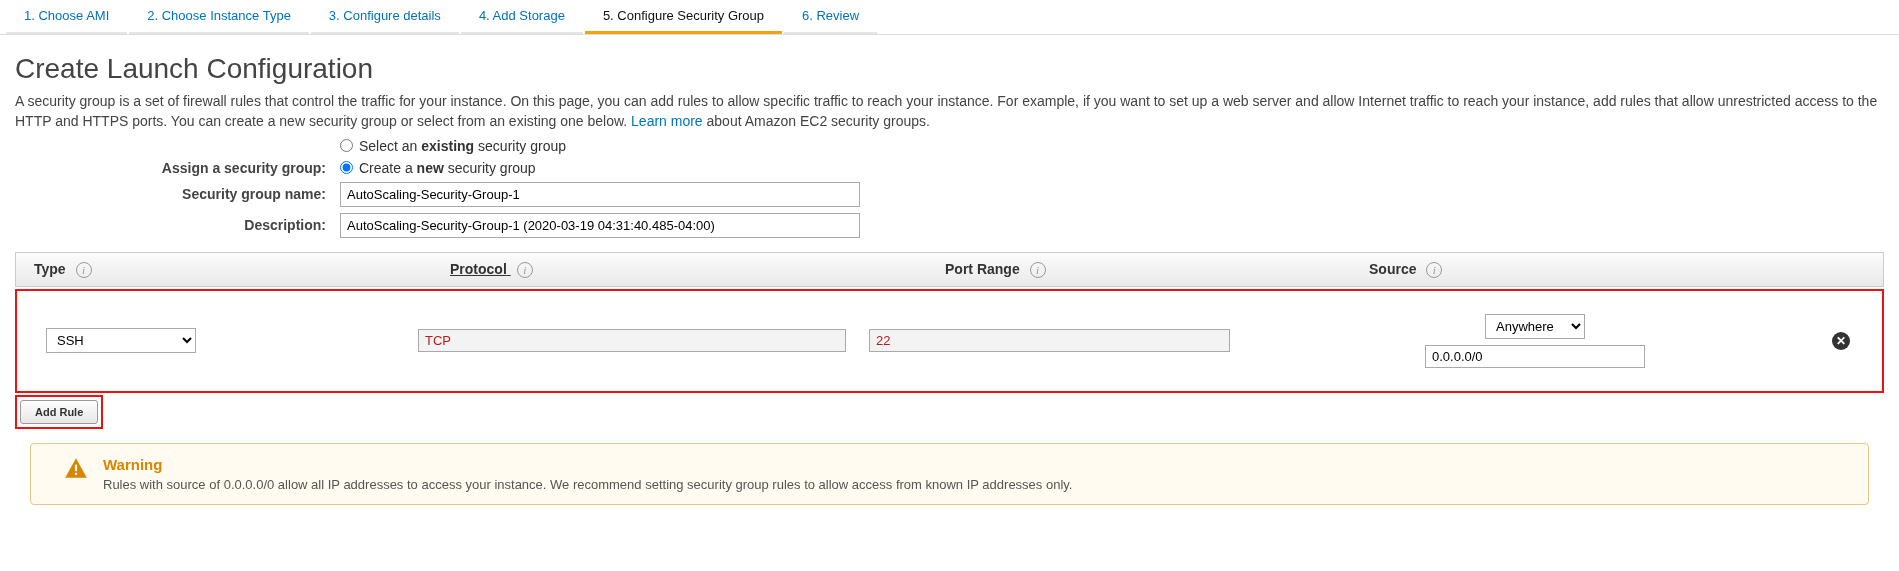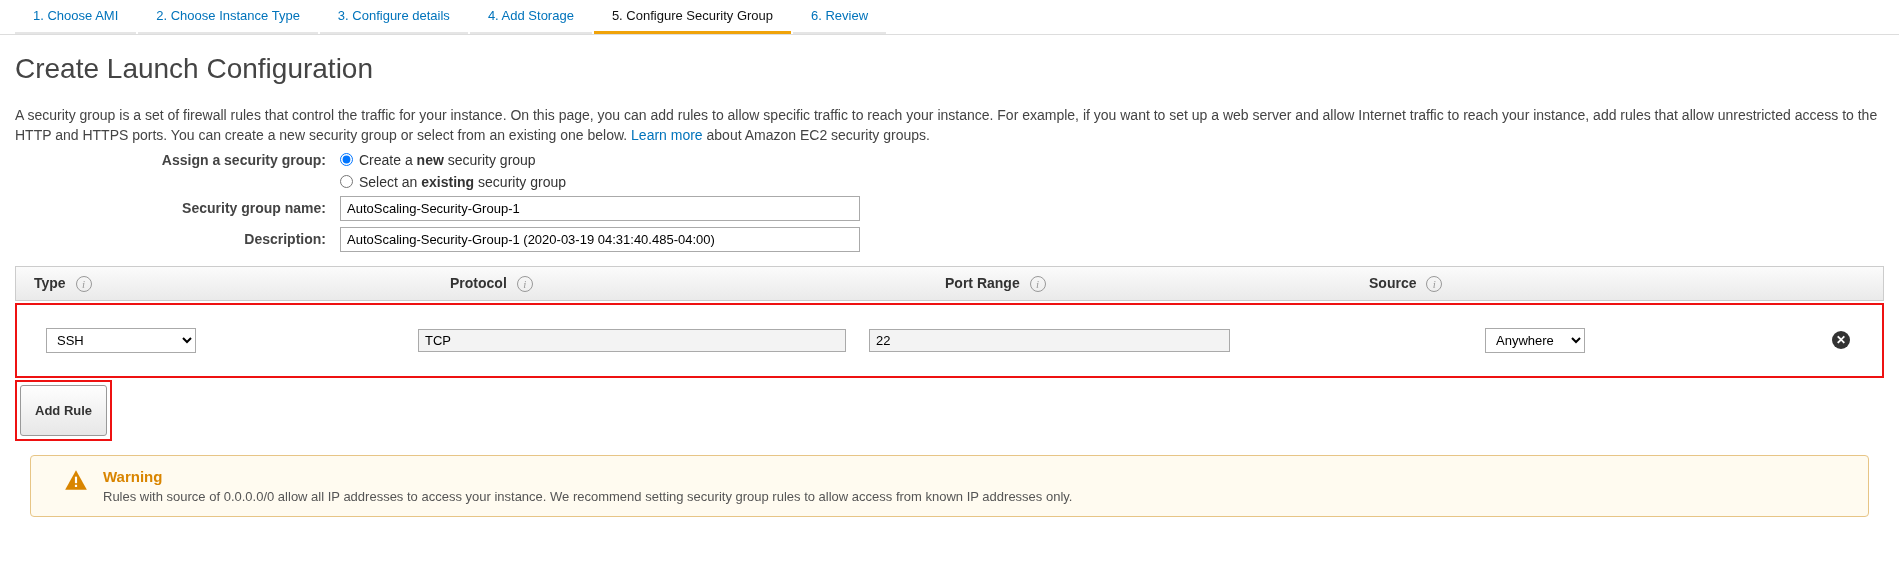--- a/index.html
+++ b/index.html
@@ -5,21 +5,21 @@
     * { box-sizing: border-box; margin: 0; padding: 0; }
     body {
       font-family: "Helvetica Neue", Helvetica, Arial, sans-serif;
       font-size: 14px;
       color: #333;
       background: #fff;
     }
     .wizard-tabs {
       display: flex;
       border-bottom: 1px solid #ddd;
-      padding: 0 15px;
+      padding: 0 6px;
     }
     .wizard-tab {
       padding: 8px 18px;
       border-bottom: 2px solid #e5e5e5;
       color: #0073bb;
       cursor: pointer;
       font-size: 13px;
       margin-right: 2px;
     }
     .wizard-tab.active {
@@ -27,21 +27,21 @@
       font-weight: normal;
       border-bottom: 3px solid #f0a30a;
     }
     .content {
       padding: 18px 15px;
     }
     h1 {
       font-size: 28px;
       font-weight: 300;
       color: #444;
-      margin-bottom: 20px;
+      margin-bottom: 6px;
     }
     .desc {
       color: #444;
       line-height: 1.45;
     }
     .learn-more {
       color: #0073bb;
       cursor: pointer;
     }
     .form-row {
@@ -82,21 +82,21 @@
       align-items: center;
       padding: 4px 2px;
       background: #fff;
     }
     .highlighted-box {
       border: 2px solid #e11;
       padding: 19px;
       margin-top: 2px;
     }
     .col-type { width: 380px; padding-left: 8px; }
-    .col-protocol { width: 451px; }
+    .col-protocol { width: 451px; text-decoration: underline; }
     .col-portrange { width: 380px; }
     .col-source { flex: 1; }
     .col-delete { width: 40px; text-align: center; }
     .info-icon {
       display: inline-flex;
       align-items: center;
       justify-content: center;
       width: 16px; height: 16px;
       border: 1px solid #999;
       border-radius: 50%;
@@ -107,21 +107,21 @@
       font-family: Georgia, serif;
       font-weight: normal;
     }
     .cell-input {
       width: 95%;
       padding: 3px 6px;
       border: 1px solid #aaa;
       font-size: 13px;
       background: #fff;
     }
-    .cell-input.readonly { background: #f3f3f3; color: #000000; }
+    .cell-input.readonly { background: #f3f3f3; color: #b91c1c; }
     select.cell-input { background: #fff; }
     .cell-source-wrap { display: flex; gap: 6px; align-items: center; flex-direction: column; }
     .cell-source-wrap select { width: 100px; }
     .cell-source-wrap input { flex: 1; max-width: 220px; }
     .delete-icon {
       width: 18px; height: 18px;
       border-radius: 50%;
       background: #333;
       color: #fff;
       display: inline-flex;
@@ -131,26 +131,26 @@
       cursor: pointer;
       font-weight: bold;
     }
     .add-rule-wrap {
       display: inline-block;
       border: 2px solid #e11;
       padding: 3px;
       margin-top: 2px;
     }
     .add-rule-btn {
-      padding: 17px 14px;
+      padding: 5px 14px;
       background: linear-gradient(#fefefe, #e7e7e7);
       border: 1px solid #999;
       border-radius: 3px;
       font-weight: bold;
-      font-size: 13px;
+      font-size: 11px;
       cursor: pointer;
       color: #333;
     }
     .warning-box {
       margin: 14px 15px 0 15px;
       border: 1px solid #e7c586;
       background: #fffbf0;
       border-radius: 4px;
       padding: 12px 32px;
       display: flex;
@@ -175,37 +175,37 @@
 
 <div class="content">
   <h1>Create Launch Configuration</h1>
   <p class="desc">
     <span>A security group is a set of firewall rules that control the traffic for your instance. On this page, you can add rules to allow specific traffic to reach your instance. For example, if you want to set up a web server and allow Internet traffic to reach your instance, add rules that allow unrestricted access to the HTTP and HTTPS ports. You can create a new security group or select from an existing one below. </span>
     <span class="learn-more">Learn more</span>
     <span> about Amazon EC2 security groups.</span>
   </p>
 
   <div class="form-row">
+    <div class="form-label"></div>
+    <div class="form-value radio-row">
+      <input type="radio" style="">
+      <label class="radio-label">
+        <span>Select an </span><b>existing</b><span> security group</span>
+      </label>
+    </div>
+  </div>
+  <div class="form-row">
     <div class="form-label">Assign a security group:</div>
     <div class="form-value radio-row">
       <input type="radio" checked="" style="">
       <label class="radio-label">
         <span>Create a </span><b>new</b><span> security group</span>
       </label>
     </div>
   </div>
-  <div class="form-row">
-    <div class="form-label"></div>
-    <div class="form-value radio-row">
-      <input type="radio" style="">
-      <label class="radio-label">
-        <span>Select an </span><b>existing</b><span> security group</span>
-      </label>
-    </div>
-  </div>
 
   <div class="form-row">
     <div class="form-label">Security group name:</div>
     <div class="form-value">
       <input type="text" value="AutoScaling-Security-Group-1" style="">
     </div>
   </div>
   <div class="form-row">
     <div class="form-label">Description:</div>
     <div class="form-value">
@@ -245,20 +245,21 @@
           <input type="text" class="cell-input readonly" readonly="" value="TCP" style="">
         </div>
         <div class="col-portrange">
           <input type="text" class="cell-input readonly" readonly="" value="22" style="">
         </div>
         <div class="col-source">
           <div class="cell-source-wrap">
             <select class="cell-input">
               <option>Anywhere</option>
             </select>
+            <input type="text" class="cell-input" value="0.0.0.0/0" style="">
           </div>
         </div>
         <div class="col-delete">
           <span class="delete-icon">✕</span>
         </div>
       </div>
     </div>
 
     <div class="add-rule-wrap">
       <button class="add-rule-btn">Add Rule</button>

